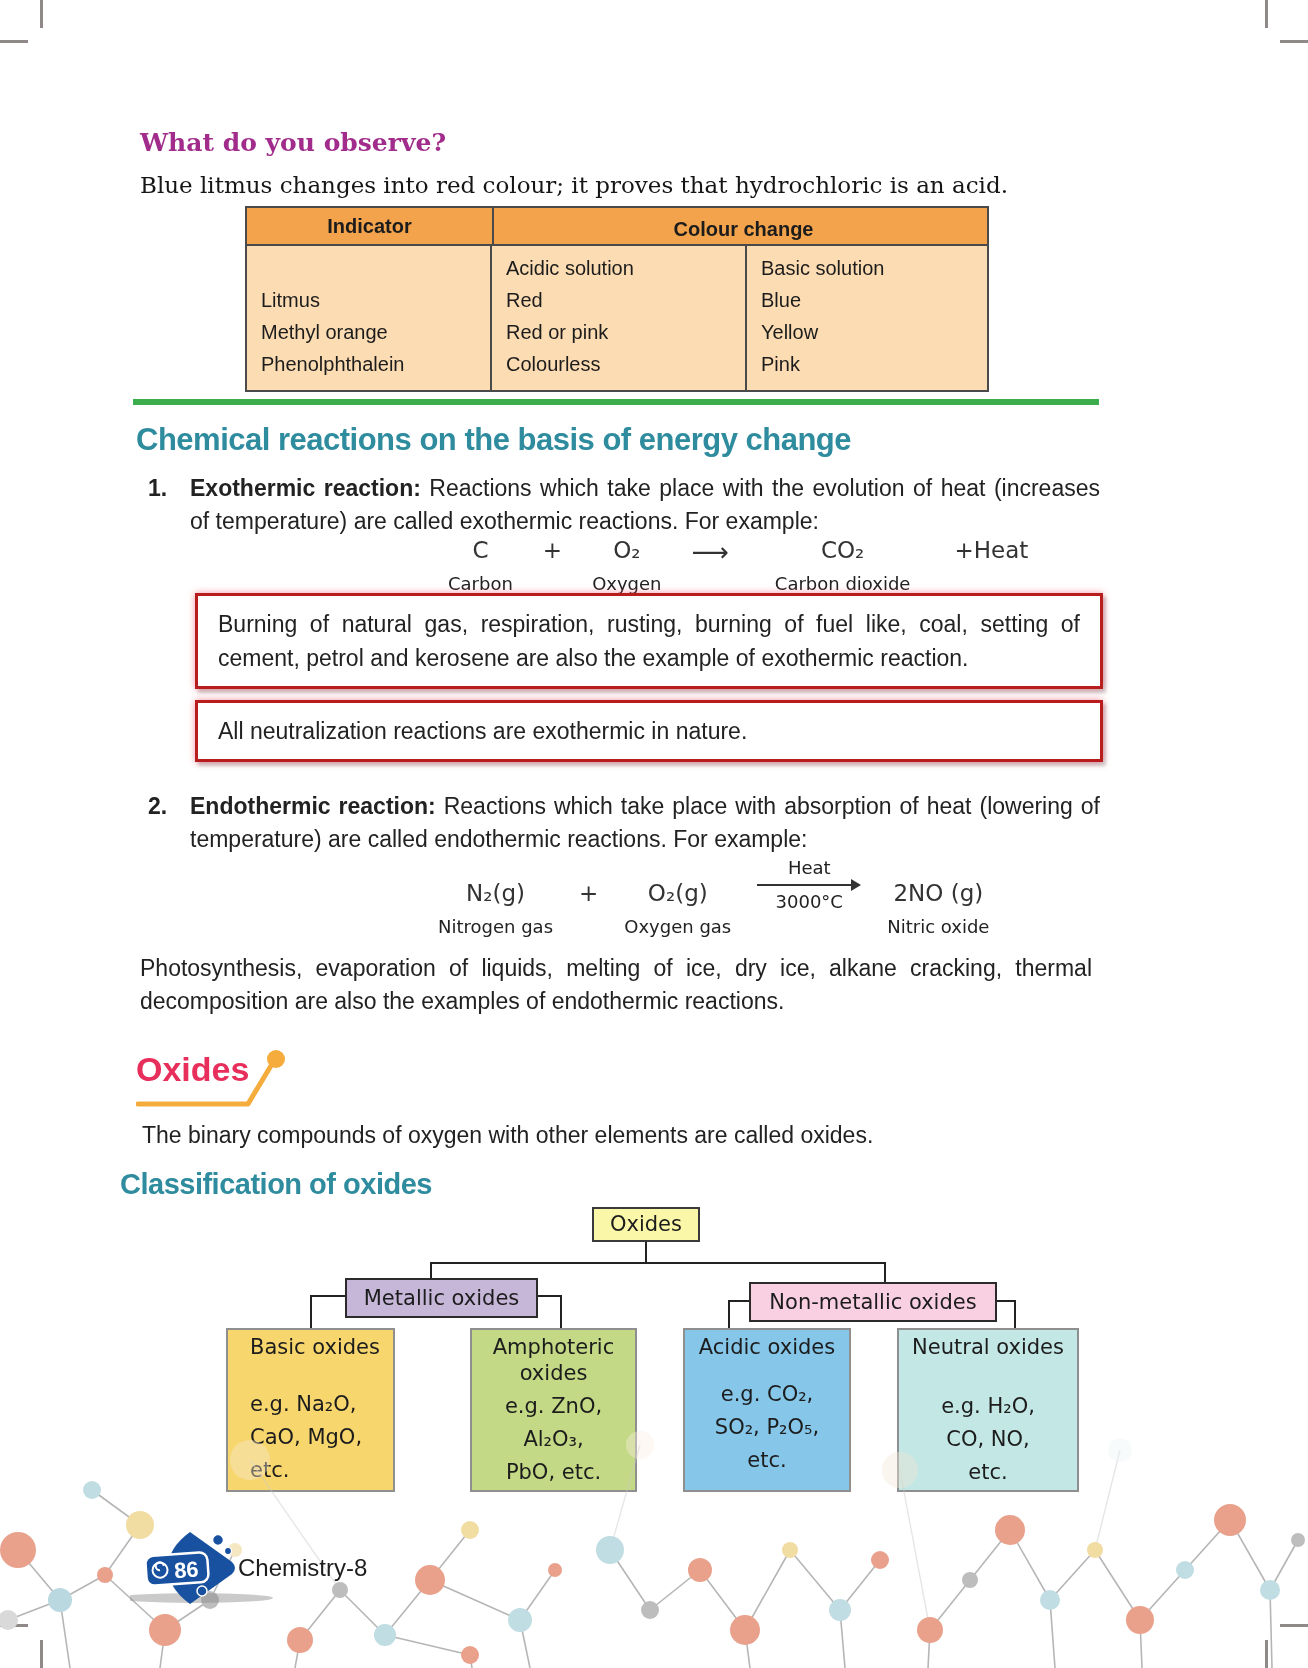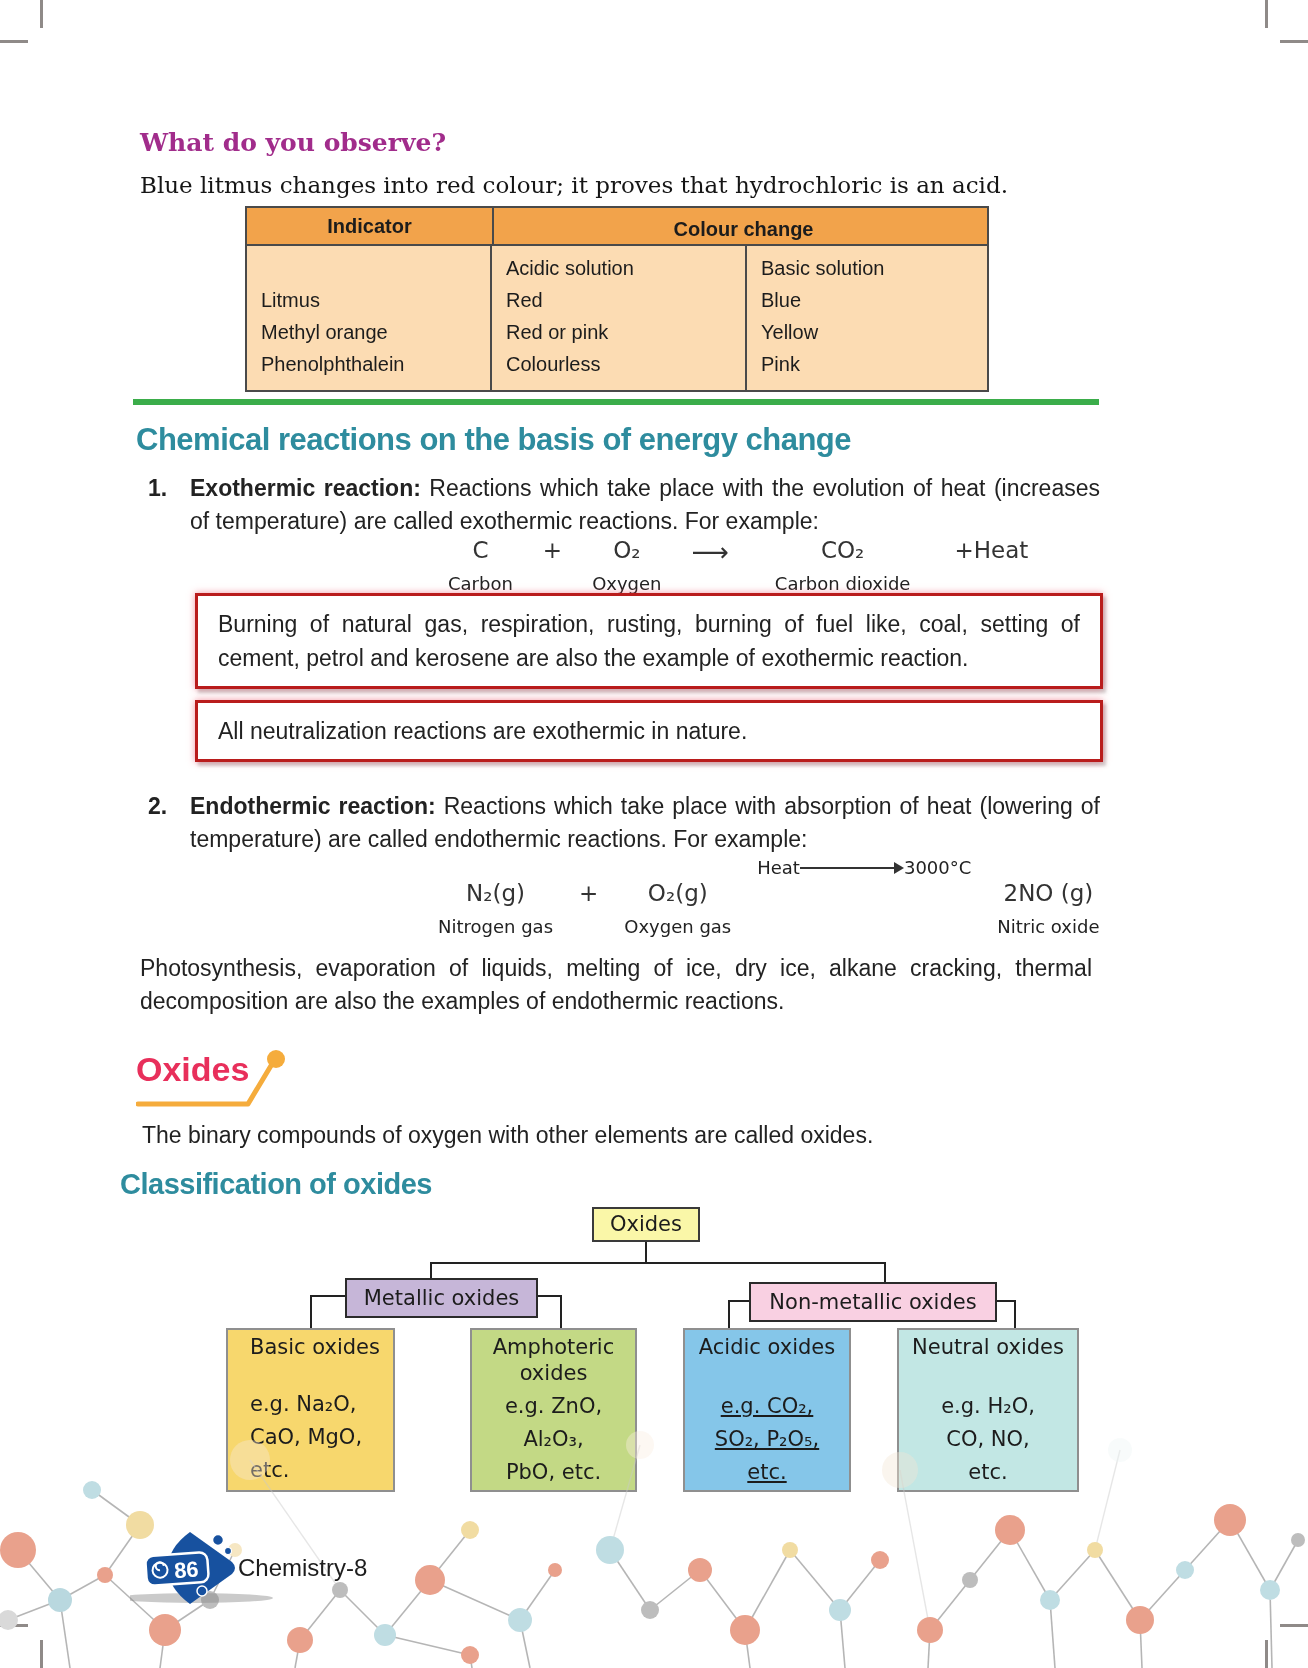--- a/index.html
+++ b/index.html
@@ -34,21 +34,21 @@
   .item-num{width:42px;flex:none;font-weight:bold;}
   .item-body{flex:1;text-align:justify;}
   .item-term{font-weight:bold;}
   
   .equation{display:flex;align-items:flex-start;font-family:"DejaVu Sans",sans-serif;color:#333;}
   .sp{display:flex;flex-direction:column;align-items:center;}
   .formula{font-size:23px;white-space:nowrap;}
   .sp-label{font-size:18px;color:#222;margin-top:10px;white-space:nowrap;}
   .plus{font-size:23px;}
   .long-arrow{font-size:26px;letter-spacing:2px;}
-  .heat-arrow-group{display:flex;flex-direction:row;align-items:center;margin-top:-22px;}
+  .heat-arrow-group{display:flex;flex-direction:column;align-items:center;margin-top:-22px;}
   .ha-top,.ha-bottom{font-size:18px;color:#222;line-height:20px;}
   
   .note-box{left:195px;width:908px;box-sizing:border-box;background:#fff;border:3px solid #b91c1c;
             box-shadow:0 0 7px rgba(233,64,87,.55), 3px 4px 3px rgba(120,120,120,.35);
             padding:11px 20px;font-size:23px;line-height:34px;color:#222;text-align:justify;}
   
   .para{font-size:23px;line-height:33px;color:#222;text-align:justify;}
   
   .oxides-heading{left:136px;top:1050px;font-size:34px;font-weight:bold;color:#E82F5B;}
   .oxides-def{left:142px;top:1122px;font-size:23px;color:#222;}
@@ -61,21 +61,21 @@
   .dbox.nonmetallic{left:749px;top:1282px;width:248px;height:40px;line-height:36px;background:#F9D0E2;border:2px solid #2b2b2b;}
   .child{top:1328px;height:164px;border:2px solid #8f8f8f;padding-top:4px;}
   .child .title{font-size:21px;line-height:26px;}
   .child .eg{margin-top:2px;}
   .child .eg div{line-height:33px;font-size:21px;}
   .child.basic{left:226px;width:169px;background:#F7D76D;text-align:left;padding-left:22px;}
   .child.basic .eg{margin-top:28px;}
   .child.amphoteric{left:470px;width:167px;background:#C3D985;}
   .child.amphoteric .eg{margin-top:4px;}
   .child.acidic{left:683px;width:168px;background:#85C6E9;}
-  .child.acidic .eg{margin-top:30px;text-decoration:underline;}
+  .child.acidic .eg{margin-top:18px;}
   .child.neutral{left:897px;width:182px;background:#C2E7E4;}
   .child.neutral .eg{margin-top:30px;}
   .conn{background:#222;}
   
   .book-title{left:238px;top:1554px;font-size:24px;color:#1d1d1d;font-weight:500;}
   svg text{font-family:"Liberation Sans",sans-serif;}
 </style>
 </head>
 <body>
 

